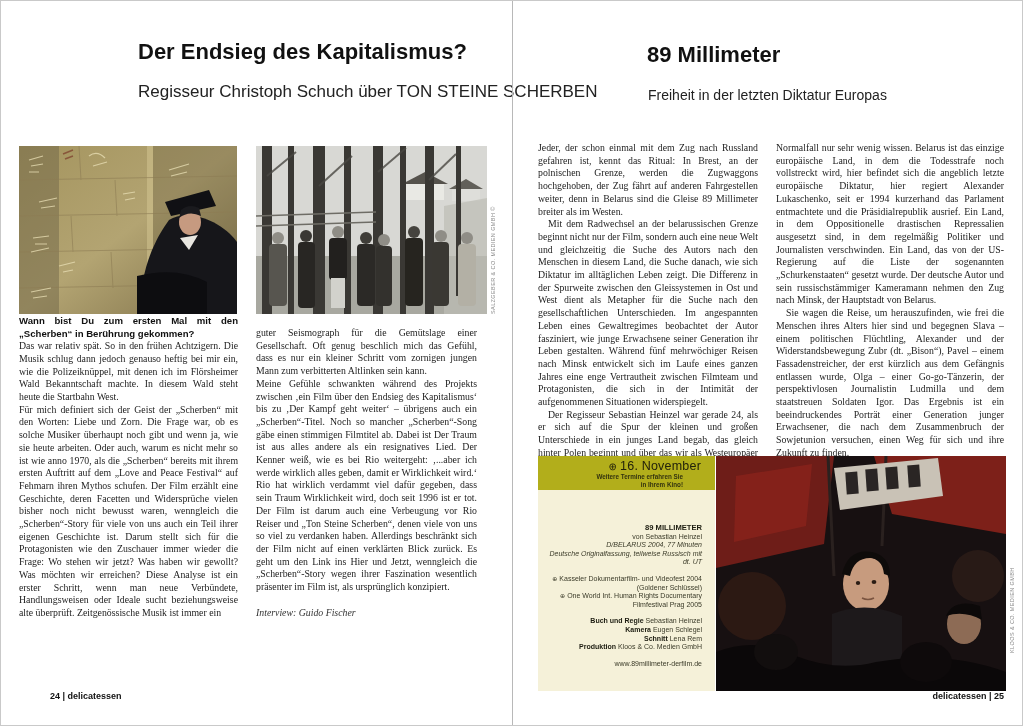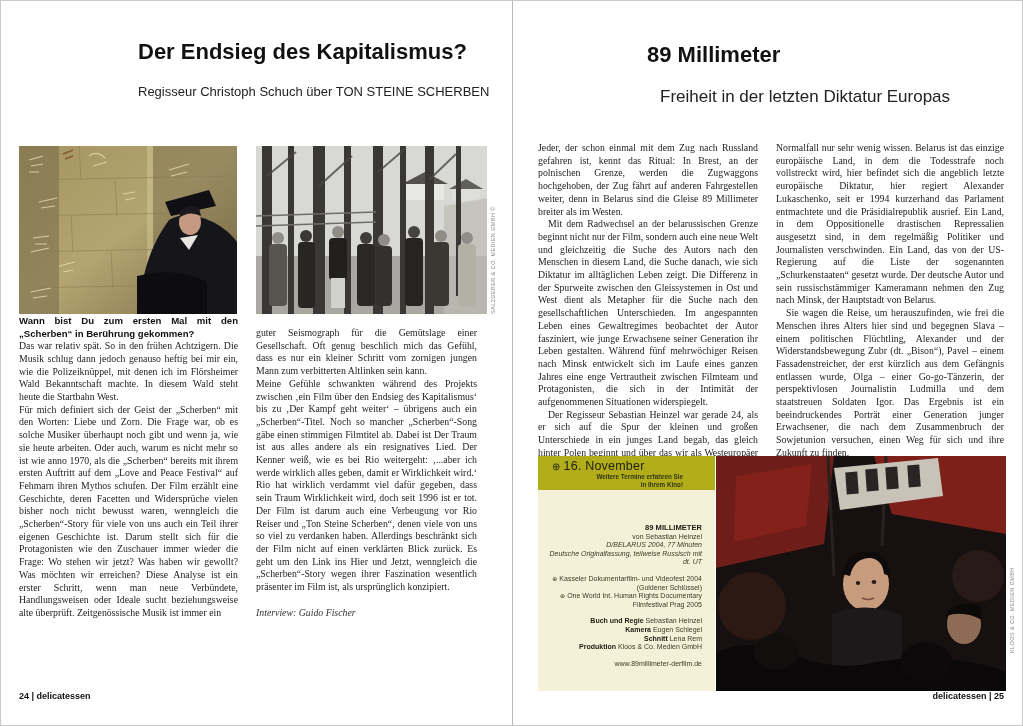--- a/index.html
+++ b/index.html
@@ -7,25 +7,25 @@
     position:relative;width:1023px;height:726px;background:#ffffff;
     border:1px solid #c9c9c9;box-sizing:border-box;overflow:hidden;
     font-family:"Liberation Serif",serif;color:#1c1c1c;
   }
   .gutter{position:absolute;left:511px;top:0;bottom:0;width:1px;background:#b8b8b8;}
 
   
   .lp-title{position:absolute;left:137px;top:38px;margin:0;
     font-family:"Liberation Sans",sans-serif;font-weight:bold;font-size:22px;color:#111;}
   .lp-subtitle{position:absolute;left:137px;top:82px;
-    font-family:"Liberation Sans",sans-serif;font-size:13px;line-height:17px;color:#222;}
+    font-family:"Liberation Sans",sans-serif;font-size:17px;line-height:17px;color:#222;}
   .rp-title{position:absolute;left:646px;top:41px;margin:0;
     font-family:"Liberation Sans",sans-serif;font-weight:bold;font-size:22px;color:#111;}
   .rp-subtitle{position:absolute;left:647px;top:86px;
-    font-family:"Liberation Sans",sans-serif;font-size:17px;color:#222;margin-left:12px;}
+    font-family:"Liberation Sans",sans-serif;font-size:14px;color:#222;}
 
   
   .photo{position:absolute;display:block;}
   .photo1{left:18px;top:145px;width:218px;height:168px;}
   .photo2{left:255px;top:145px;width:231px;height:168px;}
   .photo3{left:715px;top:455px;width:290px;height:235px;}
 
   .vcredit{position:absolute;font-family:"Liberation Sans",sans-serif;
     font-size:5.5px;letter-spacing:.4px;color:#8a8a8a;white-space:nowrap;
     transform:rotate(-90deg);transform-origin:0 0;}
@@ -41,36 +41,36 @@
   .col-r2{left:775px;top:141px;width:228px;height:312px;}
   .q{font-family:"Liberation Sans",sans-serif;font-weight:bold;font-size:9.6px;line-height:12.6px;color:#111;}
   .q em{font-style:italic;}
   .indent{text-indent:10px;}
   .interview{margin-top:13px !important;font-style:italic;color:#333;}
 
   
   .infobox{position:absolute;left:537px;top:455px;width:177px;height:235px;
     font-family:"Liberation Sans",sans-serif;box-sizing:border-box;background:#f5f1d9;}
   .infobox-band{background:#b2ae1b;height:34px;box-sizing:border-box;padding:3px 14px 0 14px;}
-  .band-head{display:block;text-align:left;font-size:12.5px;color:#23230a;letter-spacing:.2px;}
+  .band-head{display:block;text-align:right;font-size:12.5px;color:#23230a;letter-spacing:.2px;}
   .band-head .marker{font-size:10px;margin-right:3px;}
   .band-note{display:block;text-align:right;font-size:6.3px;font-weight:bold;
     color:#33330f;line-height:7.5px;padding-right:18px;}
   .infobox-body{padding:34px 13px 0 10px;text-align:right;font-size:7px;line-height:8.6px;color:#3a3a28;}
   .film-title{font-weight:bold;font-size:7.6px;color:#1c1c10;}
   .fmt{font-style:italic;}
   .awards{margin-top:8px;}
   .award .marker{margin-right:2px;font-size:6px;}
   .credits{margin-top:8px;}
   .credit-label{font-weight:bold;color:#1c1c10;}
   .website{margin-top:8px;}
 
   
   .footer{position:absolute;top:690px;font-family:"Liberation Sans",sans-serif;
-    font-weight:bold;font-size:9px;color:#111;}
+    font-weight:bold;font-size:9px;color:#111;margin-left:31px;}
   .footer-left{left:18px;}
   .footer-right{right:18px;text-align:center;}
 </style>
 </head>
 <body>
 
 <div class="spread">
 
   <section>
     <h1 class="lp-title">Der Endsieg des Kapitalismus?</h1>

